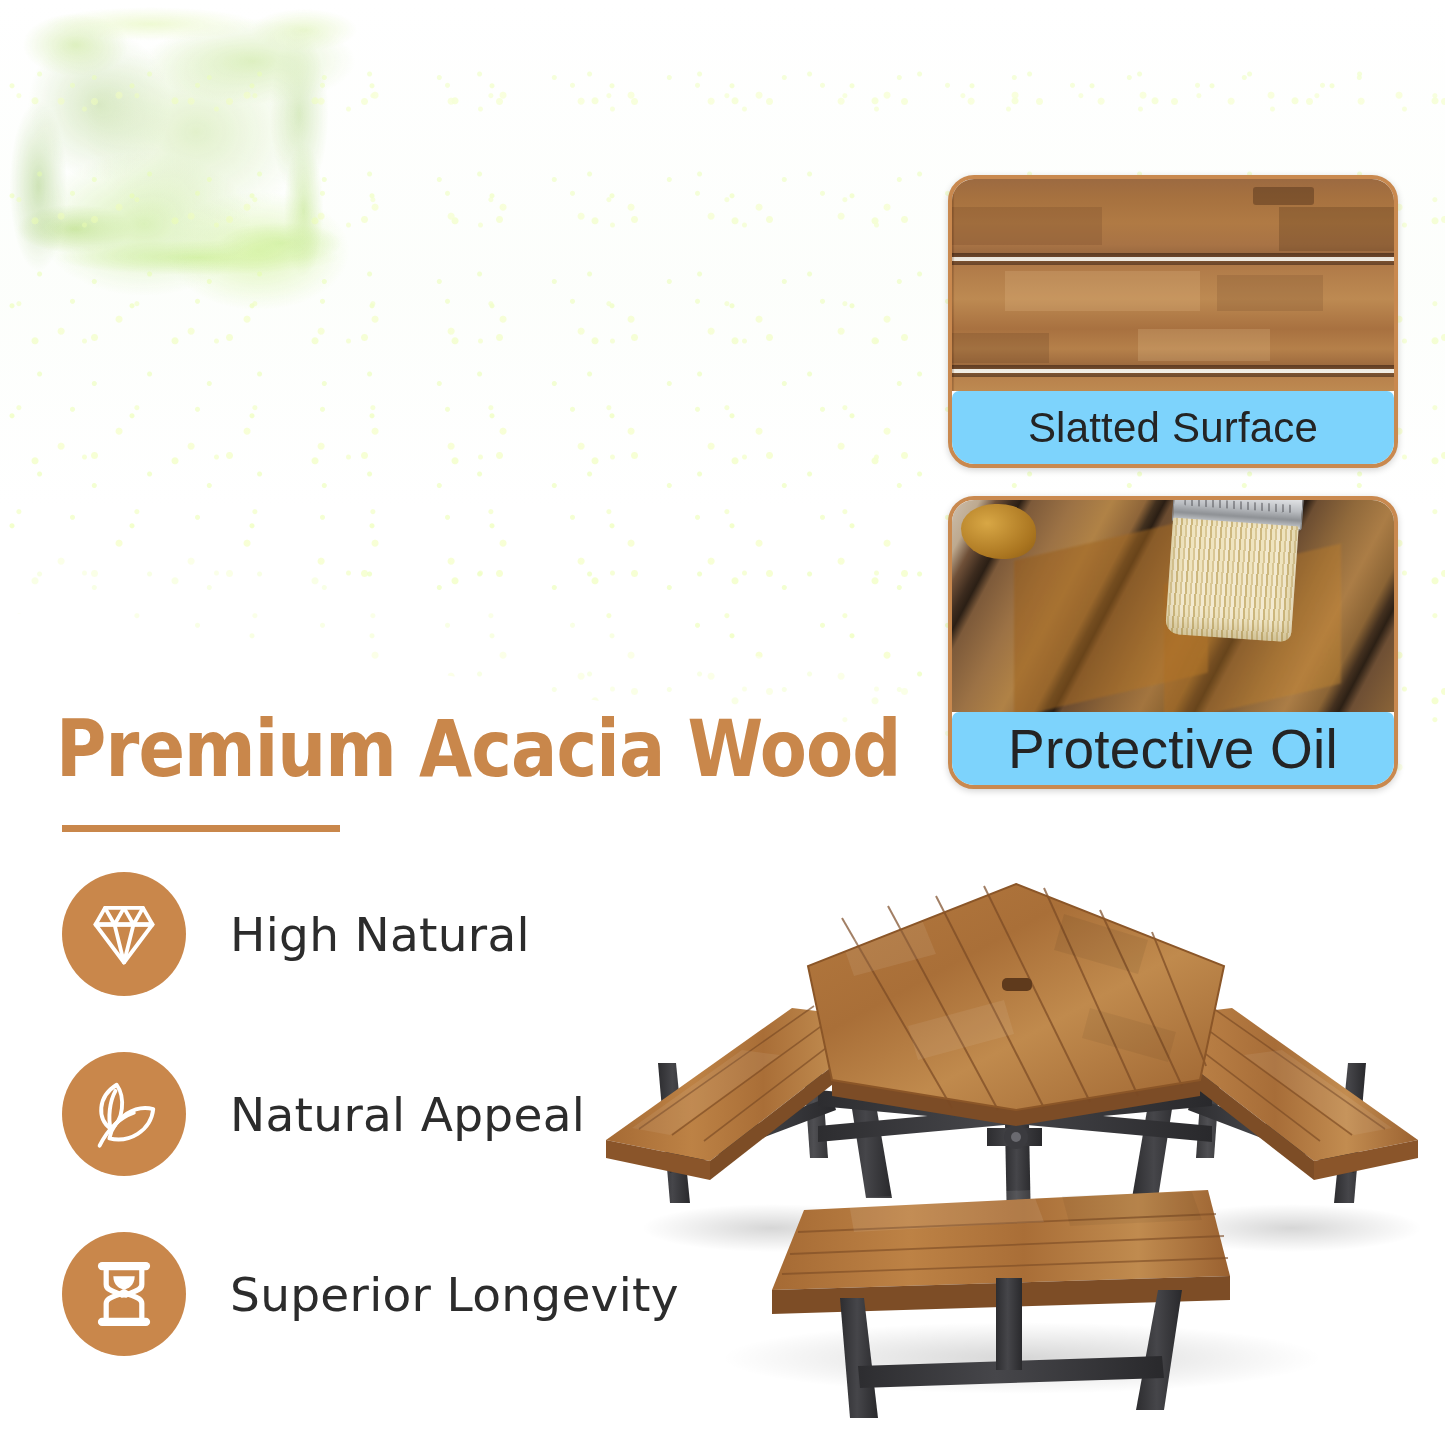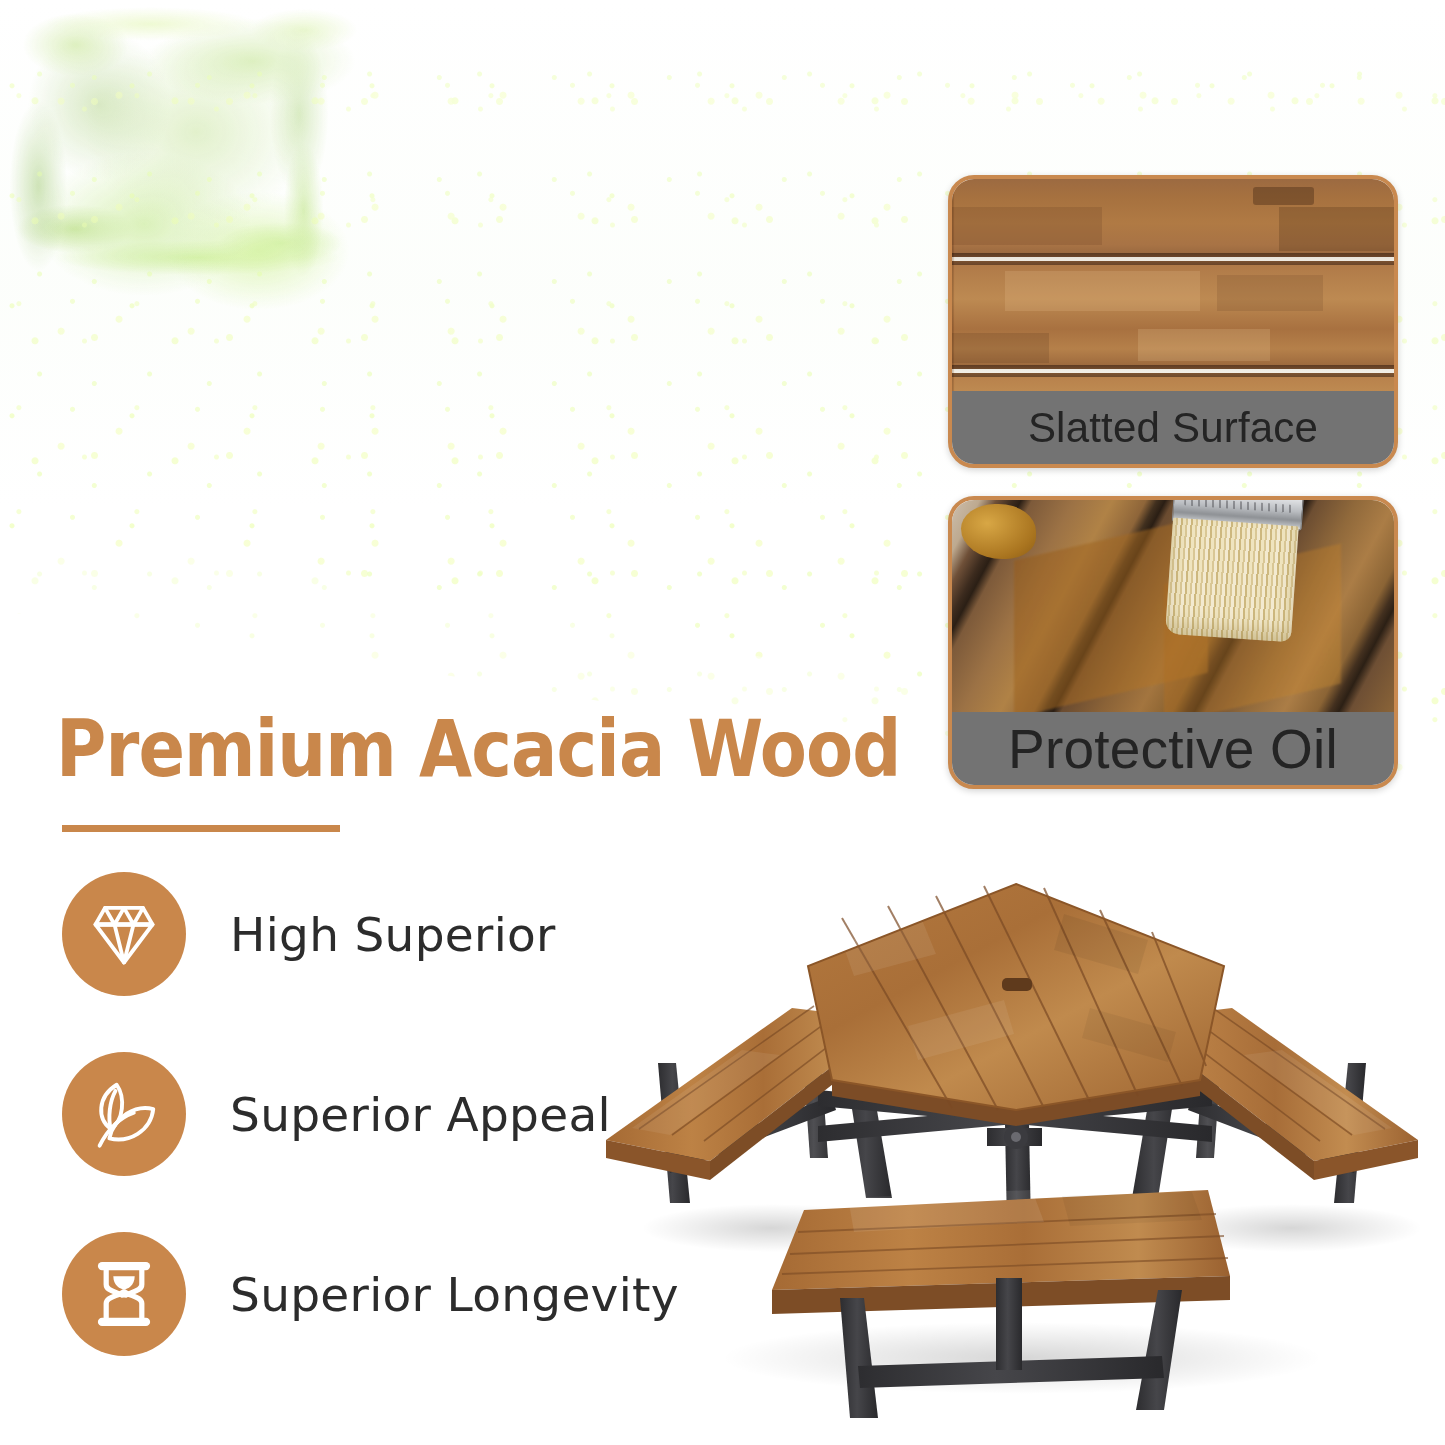--- a/index.html
+++ b/index.html
@@ -97,23 +97,23 @@
   .card{
     position:absolute;
     border:4px solid #c9894f;
     border-radius:26px;
     background:#fff;
     overflow:hidden;
     box-shadow:0 2px 7px rgba(0,0,0,.18);
   }
   .card-photo{position:relative;width:100%;overflow:hidden;}
   .card-caption{
-    background:#737373;width:100%;
+    background:#7dd3fc;width:100%;
     display:flex;align-items:center;justify-content:center;
-    color:#242424;letter-spacing:.2px;
+    color:#242424;letter-spacing:.2px;border-radius:7px;
   }
 
   #card1{left:948px;top:175px;width:442px;height:285px;}
   #card1 .card-photo{height:212px;}
   #card1 .card-caption{height:73px;font-size:42px;}
 
   #card2{left:948px;top:496px;width:442px;height:285px;}
   #card2 .card-photo{height:212px;}
   #card2 .card-caption{height:73px;font-size:55px;}
 
@@ -305,33 +305,33 @@
     <div class="feat-icon">
       <svg width="76" height="76" viewBox="0 0 64 64" fill="none" stroke="#ffffff" stroke-width="3.2" stroke-linejoin="round" stroke-linecap="round">
         <path d="M8 24 L32 56 L56 24 Z"></path>
         <path d="M8 24 L16 10 L48 10 L56 24 Z"></path>
         <path d="M8 24 L56 24"></path>
         <path d="M16 10 L24 24 L32 10"></path>
         <path d="M32 10 L40 24 L48 10"></path>
         <path d="M24 24 L32 56 L40 24"></path>
       </svg>
     </div>
-    <div class="feat-label">High Superior</div>
+    <div class="feat-label">High Natural</div>
   </div>
 
   <div class="feature" id="feat1">
     <div class="feat-icon">
       <svg width="78" height="78" viewBox="0 0 64 64" fill="none" stroke="#ffffff" stroke-width="3.2" stroke-linejoin="round" stroke-linecap="round">
         <path d="M26 8 C10 18 10 36 21 44 C32 38 33 18 26 8 Z"></path>
         <path d="M20 52 C24 34 42 24 56 28 C54 46 36 56 20 52 Z"></path>
         <path d="M12 58 C18 46 26 36 40 31"></path>
         <path d="M21 44 C19 35 20 22 25 13"></path>
       </svg>
     </div>
-    <div class="feat-label">Superior Appeal</div>
+    <div class="feat-label">Natural Appeal</div>
   </div>
 
   <div class="feature" id="feat2">
     <div class="feat-icon">
       <svg width="76" height="76" viewBox="0 0 64 64" fill="none" stroke="#ffffff" stroke-width="4.4" stroke-linejoin="round" stroke-linecap="round">
         <rect x="10" y="5" width="44" height="7" rx="3.5" fill="#ffffff" stroke="none"></rect>
         <rect x="10" y="52" width="44" height="7" rx="3.5" fill="#ffffff" stroke="none"></rect>
         <path d="M17 12 L17 24 C17 30 27 30 32 34 C37 30 47 30 47 24 L47 12"></path>
         <path d="M17 52 L17 40 C17 34 27 34 32 30 C37 34 47 34 47 40 L47 52"></path>
         <path d="M23 17 C23 25 29 28 32 28 C35 28 41 25 41 17 Z" fill="#ffffff" stroke="none"></path>

